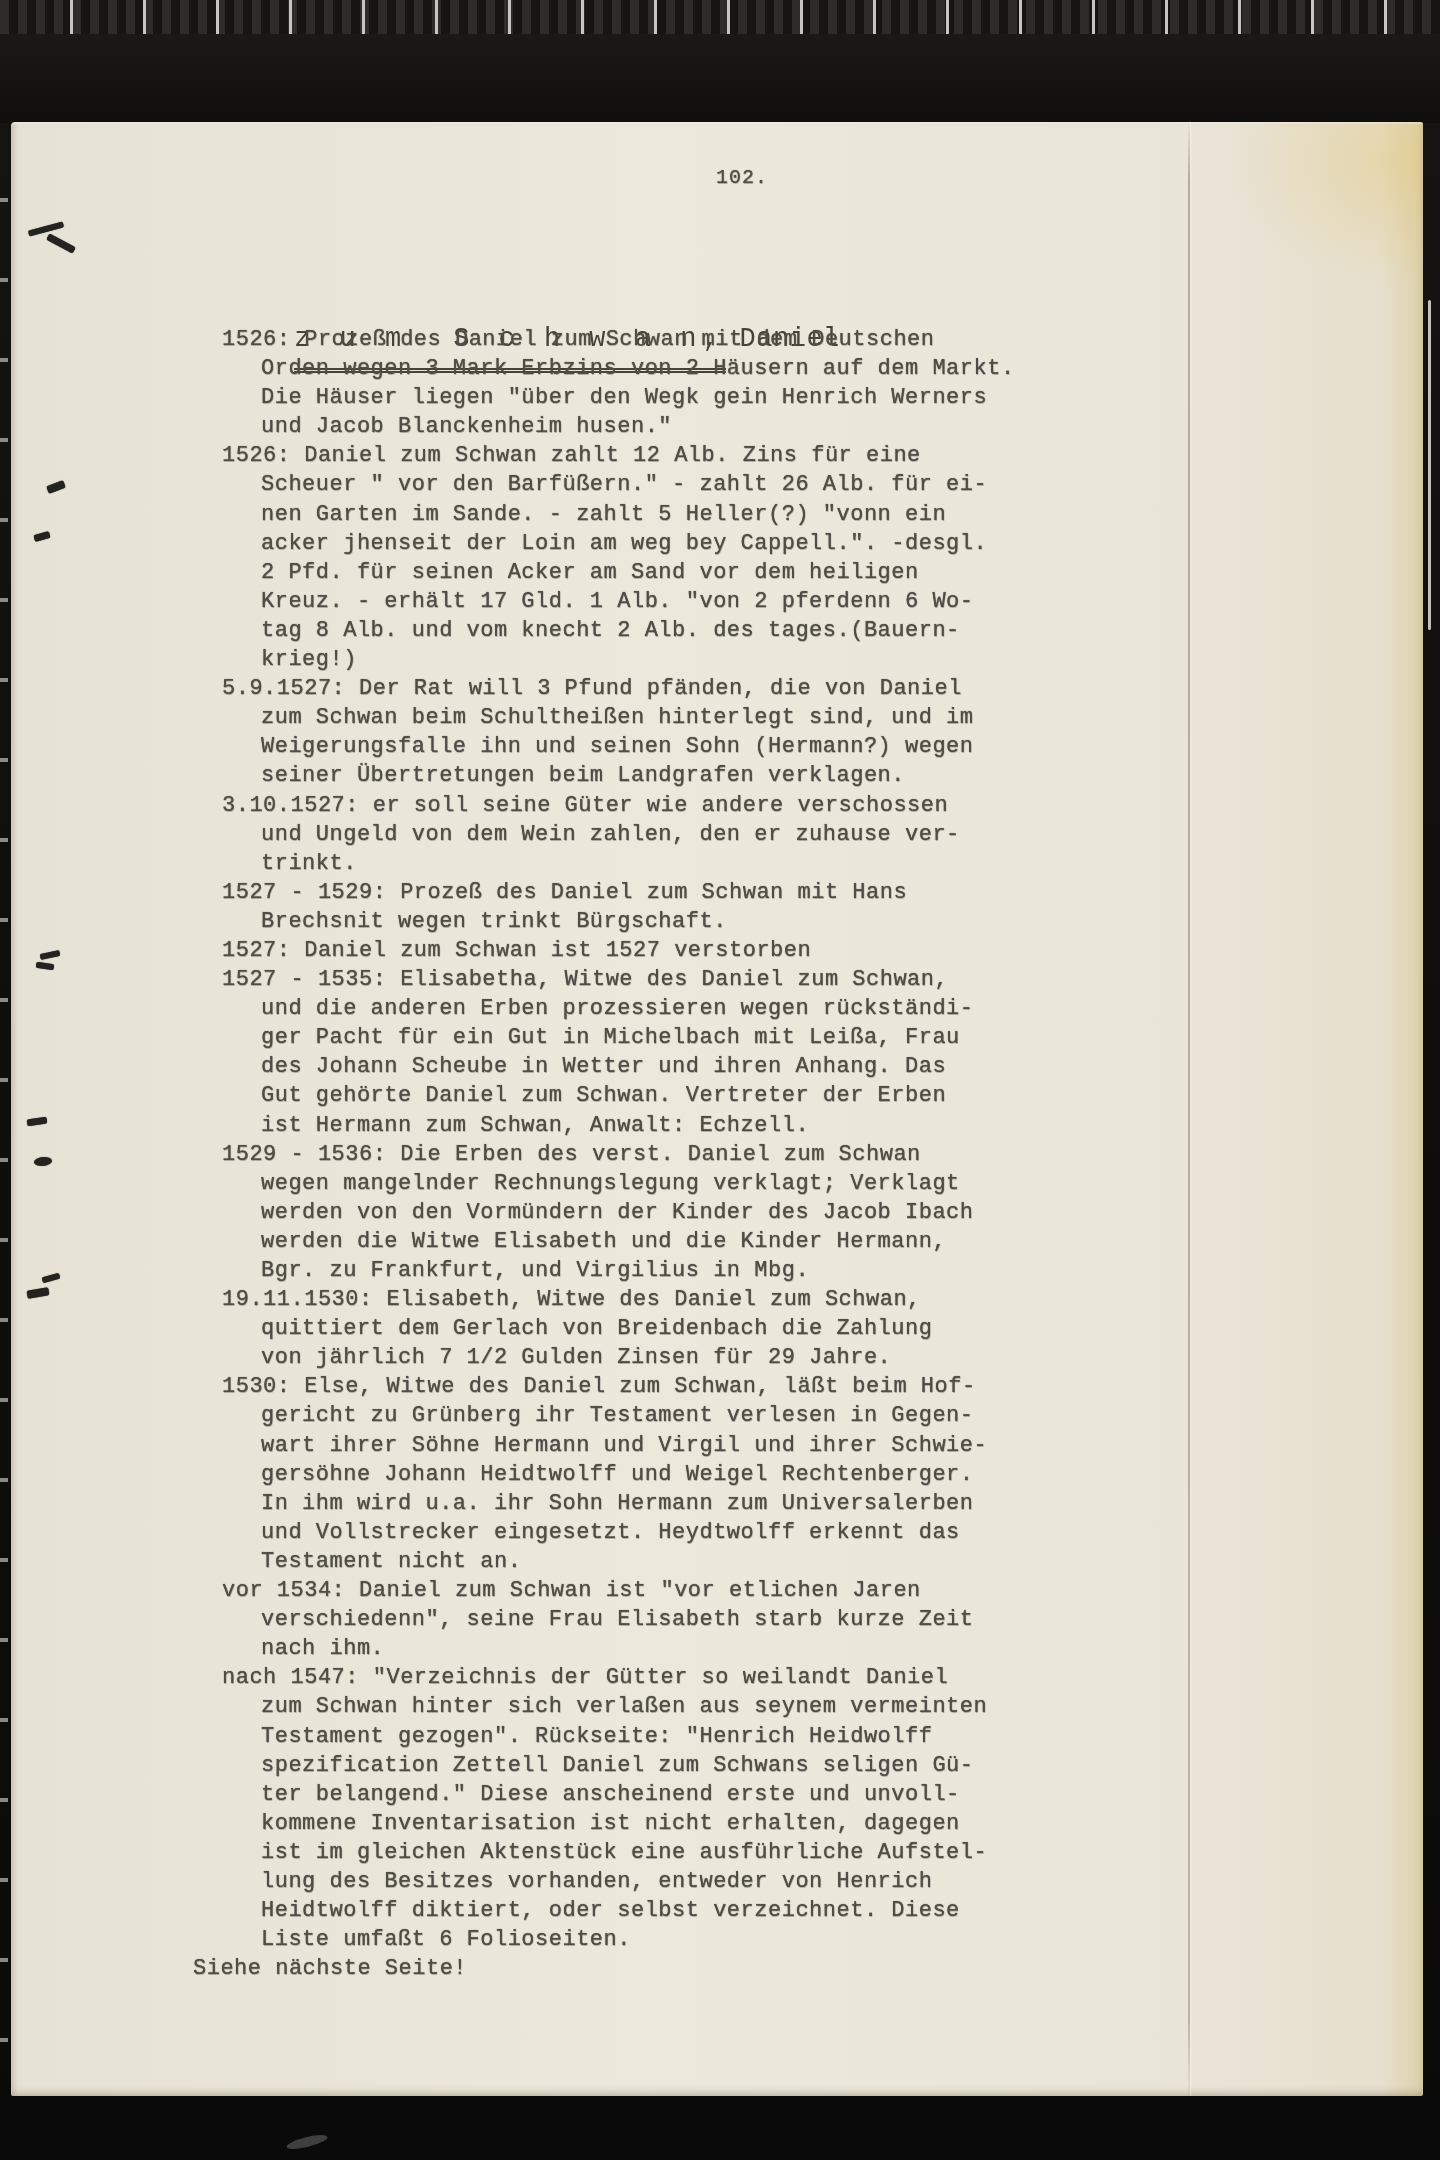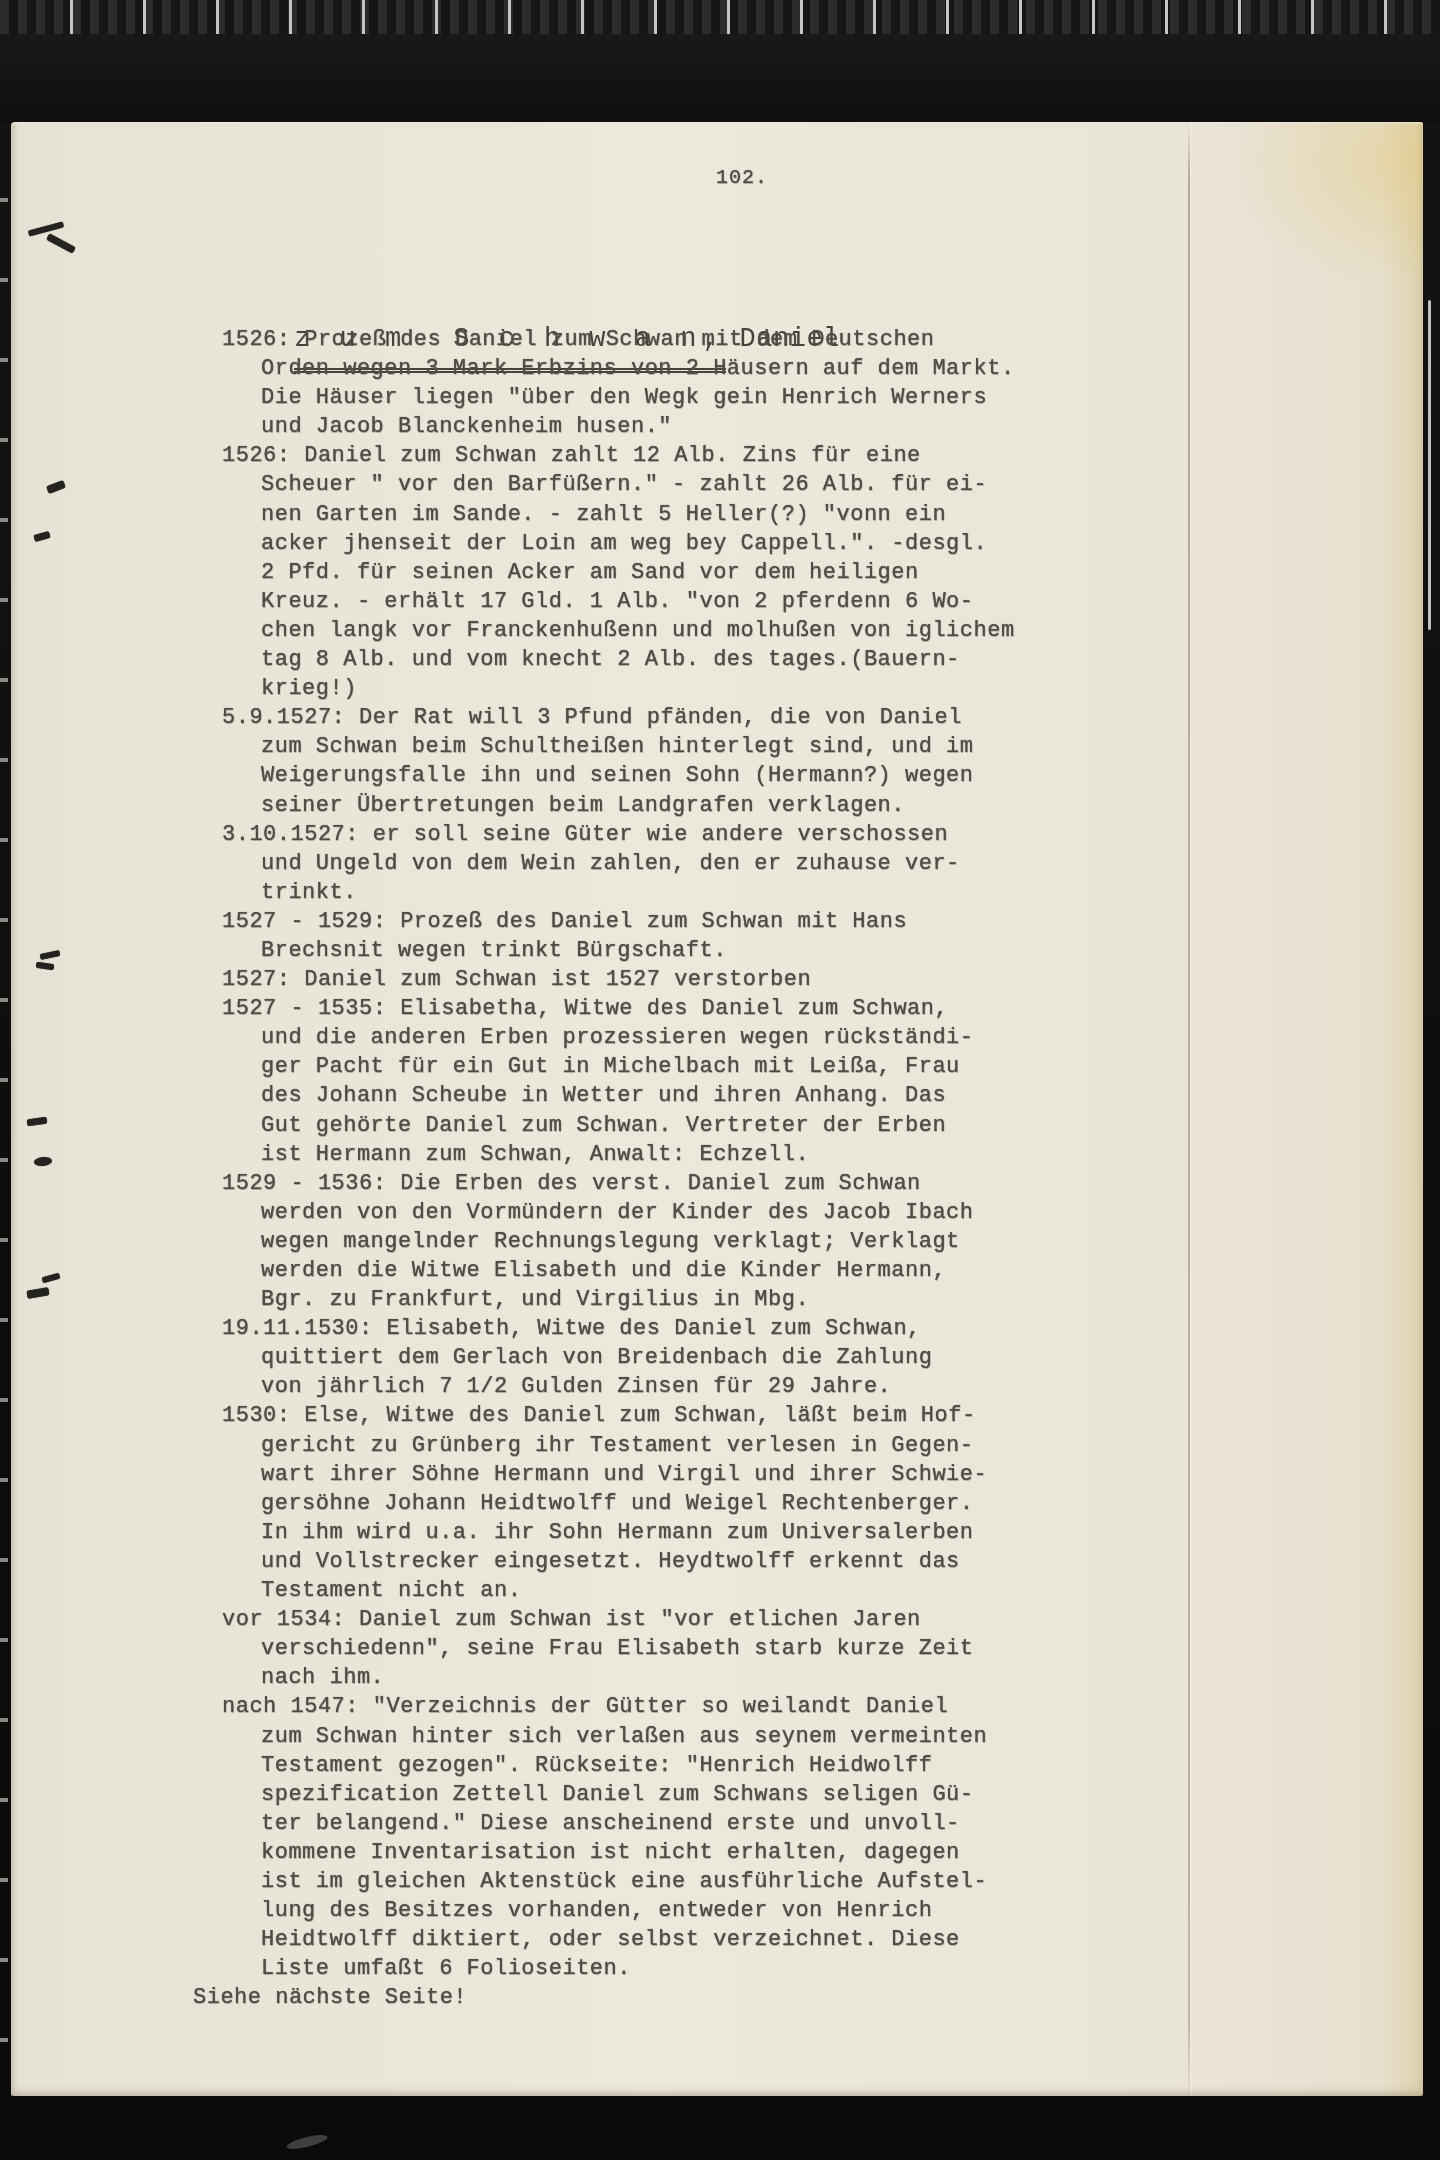--- a/index.html
+++ b/index.html
@@ -84,42 +84,41 @@
         <div class="tline ind-d">1526: Prozeß des Daniel zum Schwan mit dem Deutschen</div>
         <div class="tline ind-c">Orden wegen 3 Mark Erbzins von 2 Häusern auf dem Markt.</div>
         <div class="tline ind-c">Die Häuser liegen "über den Wegk gein Henrich Werners</div>
         <div class="tline ind-c">und Jacob Blanckenheim husen."</div>
         <div class="tline ind-d">1526: Daniel zum Schwan zahlt 12 Alb. Zins für eine</div>
         <div class="tline ind-c">Scheuer " vor den Barfüßern." - zahlt 26 Alb. für ei-</div>
         <div class="tline ind-c">nen Garten im Sande. - zahlt 5 Heller(?) "vonn ein</div>
         <div class="tline ind-c">acker jhenseit der Loin am weg bey Cappell.". -desgl.</div>
         <div class="tline ind-c">2 Pfd. für seinen Acker am Sand vor dem heiligen</div>
         <div class="tline ind-c">Kreuz. - erhält 17 Gld. 1 Alb. "von 2 pferdenn 6 Wo-</div>
-        <div class="tline ind-c">chen langk vor Franckenhußenn und molhußen von iglichem</div>
         <div class="tline ind-c">tag 8 Alb. und vom knecht 2 Alb. des tages.(Bauern-</div>
         <div class="tline ind-c">krieg!)</div>
         <div class="tline ind-d">5.9.1527: Der Rat will 3 Pfund pfänden, die von Daniel</div>
         <div class="tline ind-c">zum Schwan beim Schultheißen hinterlegt sind, und im</div>
         <div class="tline ind-c">Weigerungsfalle ihn und seinen Sohn (Hermann?) wegen</div>
         <div class="tline ind-c">seiner Übertretungen beim Landgrafen verklagen.</div>
         <div class="tline ind-d">3.10.1527: er soll seine Güter wie andere verschossen</div>
         <div class="tline ind-c">und Ungeld von dem Wein zahlen, den er zuhause ver-</div>
         <div class="tline ind-c">trinkt.</div>
         <div class="tline ind-d">1527 - 1529: Prozeß des Daniel zum Schwan mit Hans</div>
         <div class="tline ind-c">Brechsnit wegen trinkt Bürgschaft.</div>
         <div class="tline ind-d">1527: Daniel zum Schwan ist 1527 verstorben</div>
         <div class="tline ind-d">1527 - 1535: Elisabetha, Witwe des Daniel zum Schwan,</div>
         <div class="tline ind-c">und die anderen Erben prozessieren wegen rückständi-</div>
         <div class="tline ind-c">ger Pacht für ein Gut in Michelbach mit Leißa, Frau</div>
         <div class="tline ind-c">des Johann Scheube in Wetter und ihren Anhang. Das</div>
         <div class="tline ind-c">Gut gehörte Daniel zum Schwan. Vertreter der Erben</div>
         <div class="tline ind-c">ist Hermann zum Schwan, Anwalt: Echzell.</div>
         <div class="tline ind-d">1529 - 1536: Die Erben des verst. Daniel zum Schwan</div>
+        <div class="tline ind-c">wegen mangelnder Rechnungslegung verklagt; Verklagt</div>
         <div class="tline ind-c">werden von den Vormündern der Kinder des Jacob Ibach</div>
-        <div class="tline ind-c">wegen mangelnder Rechnungslegung verklagt; Verklagt</div>
         <div class="tline ind-c">werden die Witwe Elisabeth und die Kinder Hermann,</div>
         <div class="tline ind-c">Bgr. zu Frankfurt, und Virgilius in Mbg.</div>
         <div class="tline ind-d">19.11.1530: Elisabeth, Witwe des Daniel zum Schwan,</div>
         <div class="tline ind-c">quittiert dem Gerlach von Breidenbach die Zahlung</div>
         <div class="tline ind-c">von jährlich 7 1/2 Gulden Zinsen für 29 Jahre.</div>
         <div class="tline ind-d">1530: Else, Witwe des Daniel zum Schwan, läßt beim Hof-</div>
         <div class="tline ind-c">gericht zu Grünberg ihr Testament verlesen in Gegen-</div>
         <div class="tline ind-c">wart ihrer Söhne Hermann und Virgil und ihrer Schwie-</div>
         <div class="tline ind-c">gersöhne Johann Heidtwolff und Weigel Rechtenberger.</div>
         <div class="tline ind-c">In ihm wird u.a. ihr Sohn Hermann zum Universalerben</div>

